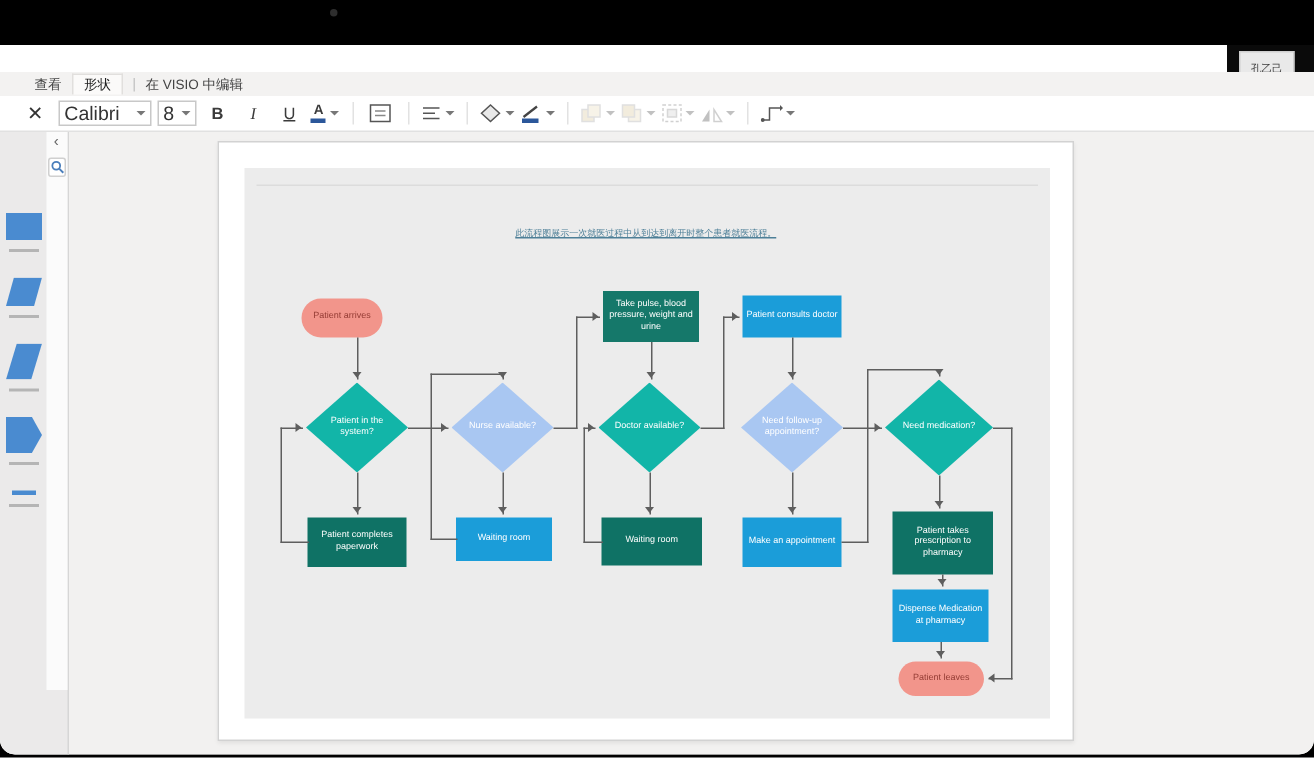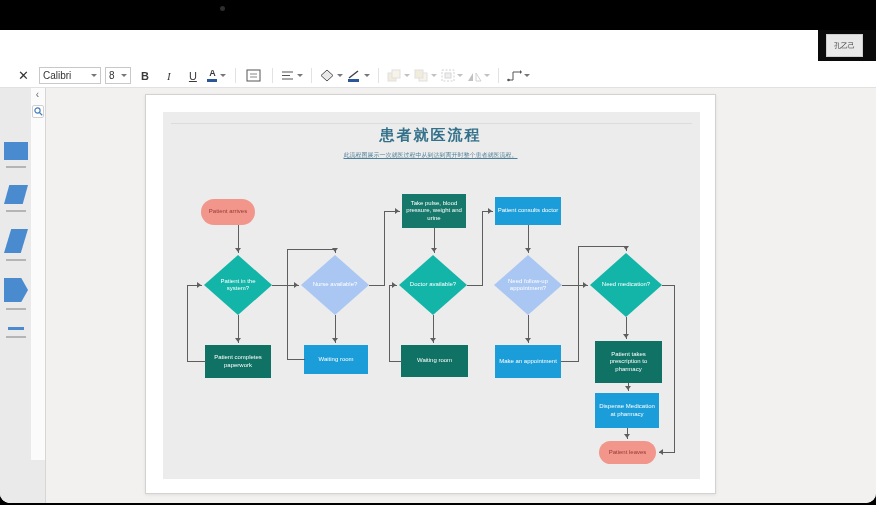--- a/index.html
+++ b/index.html
@@ -24,21 +24,21 @@
   .tab { padding:1px 7px; height:14px; display:flex; align-items:center; cursor:pointer; }
   .tab.active { background:#fbfaf9; border:1px solid #e1dfdd; border-bottom:none; color:#222; }
   .tab-sep { width:1px; height:9px; background:#c8c8c8; margin:0 7px; }
   .tab-link { color:#444; cursor:pointer; }
 
   
   .toolbar { position:absolute; left:0; top:34px; width:100%; height:24px; background:#fff; border-bottom:1px solid #e1e1e1; display:flex; align-items:center; padding-left:12px; gap:4px; }
   .tb-btn { height:20px; min-width:20px; display:flex; align-items:center; justify-content:center; color:#3b3b3b; cursor:pointer; border-radius:2px; }
   .tb-sep { width:1px; height:15px; background:#e2e2e2; margin:0 4px; }
   .tb-close { font-size:13px; color:#333; font-weight:bold; padding:0 6px; }
-  .combo { height:17px; border:1px solid #c8c8c8; background:#fff; display:flex; align-items:center; font-size:10px; color:#333; padding:0 3px; gap:3px; cursor:pointer; }
+  .combo { height:17px; border:1px solid #c8c8c8; background:#fff; display:flex; align-items:center; font-size:13px; color:#333; padding:0 3px; gap:3px; cursor:pointer; }
   .combo .caret, .caret { width:0; height:0; border-left:3px solid transparent; border-right:3px solid transparent; border-top:3px solid #777; }
   .font-combo { width:62px; justify-content:space-between; }
   .size-combo { width:26px; justify-content:space-between; }
   .glyph-b { font-weight:bold; font-size:11px; }
   .glyph-i { font-style:italic; font-family:"Liberation Serif",serif; font-size:11px; }
   .glyph-u { text-decoration:underline; font-size:11px; }
   .fc-stack { display:flex; flex-direction:column; align-items:center; line-height:1; }
   .fc-a { font-size:9px; font-weight:bold; }
   .fc-bar { width:10px; height:3px; background:#2b579a; margin-top:1px; }
   .disabled { opacity:.45; }
@@ -84,20 +84,26 @@
 
 <div class="bezel-top">
   <div class="camera-dot"></div>
 </div>
 
 <div class="app">
 
   <div class="tr-dark"></div>
   <div class="user-btn">孔乙己</div>
 
+  <div class="tabbar">
+    <div class="tab">查看</div>
+    <div class="tab active">形状</div>
+    <div class="tab-sep"></div>
+    <div class="tab-link">在 VISIO 中编辑</div>
+  </div>
 
   <div class="toolbar">
     <div class="tb-btn tb-close">✕</div>
     <div class="combo font-combo">
       <span>Calibri</span>
       <span class="caret"></span>
     </div>
     <div class="combo size-combo">
       <span>8</span>
       <span class="caret"></span>
@@ -215,21 +221,20 @@
               <circle cx="3.5" cy="3.5" r="2.6" fill="none" stroke="#4a7ebb" stroke-width="1.2"></circle>
               <line x1="5.6" y1="5.6" x2="8.2" y2="8.2" stroke="#4a7ebb" stroke-width="1.3"></line>
             </svg>
         </div>
       </div>
     </div>
 
     <div class="page">
       <div class="page-inner"></div>
       <div class="head-rule"></div>
-      <div class="diag-title" style="color: rgb(51, 112, 138);">患者就医流程</div>
       <div class="diag-sub" style="color: rgb(77, 127, 151);">此流程图展示一次就医过程中从到达到离开时整个患者就医流程。</div>
       <div class="flow">
           <div class="node shape-pill" style="left: 55px; top: 104px; width: 54px; height: 26px; background: rgb(242, 149, 139); color: rgb(148, 60, 52);">
             <span>Patient arrives</span>
           </div>
           <div class="node shape-box" style="left: 256px; top: 99px; width: 64px; height: 34px; background: rgb(21, 120, 106);">
             <span>Take pulse, blood pressure, weight and urine</span>
           </div>
           <div class="node shape-box" style="left: 349px; top: 102px; width: 66px; height: 28px; background: rgb(27, 157, 217);">
             <span>Patient consults doctor</span>

